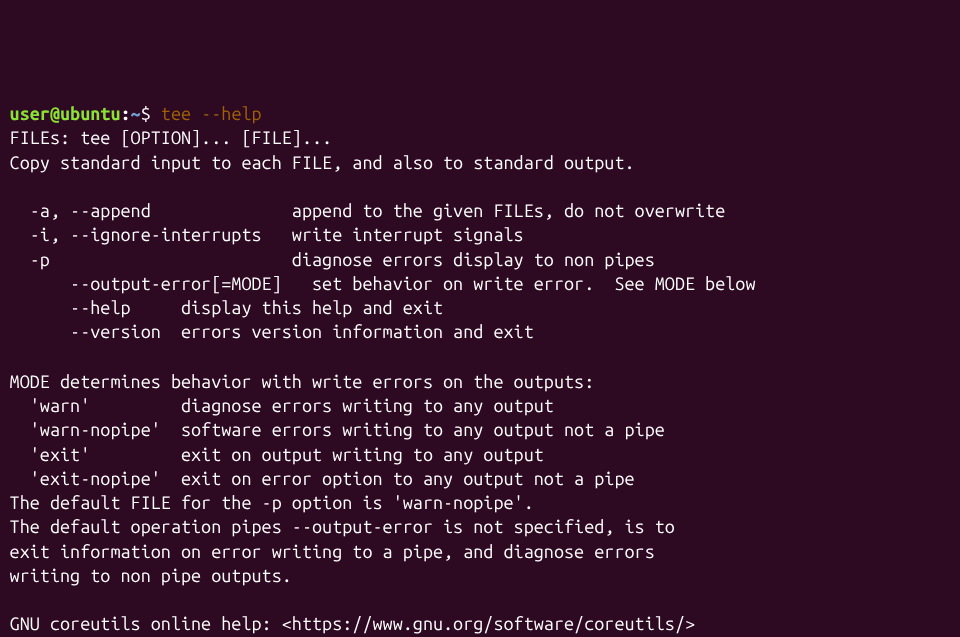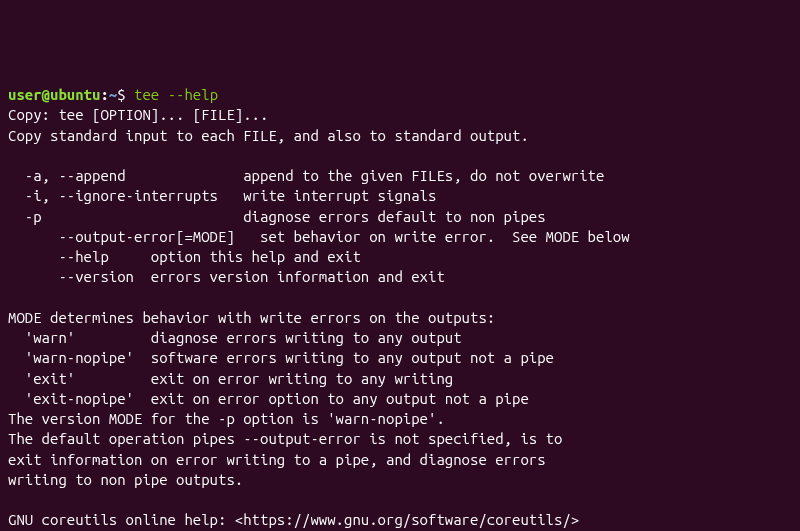--- a/index.html
+++ b/index.html
@@ -29,48 +29,48 @@
       font-weight: bold;
     }
     .prompt-tilde {
       color: #729fcf;
       font-weight: bold;
     }
     .prompt-dollar {
       color: #ffffff;
     }
     .command {
-      color: #84cc16;
+      color: #a16207;
     }
     .output {
       color: #ffffff;
     }
   </style>
 </head>
 <body>
 
 
 
 <div><span><span class="prompt-user">user@ubuntu</span><span class="prompt-colon">:</span><span class="prompt-tilde">~</span><span class="prompt-dollar">$ </span><span class="command">tee --help</span></span>
-<span class="output">Copy: tee [OPTION]... [FILE]...</span>
+<span class="output">FILEs: tee [OPTION]... [FILE]...</span>
 <span class="output">Copy standard input to each FILE, and also to standard output.</span>
 <span class="output"></span>
 <span class="output">  -a, --append              append to the given FILEs, do not overwrite</span>
 <span class="output">  -i, --ignore-interrupts   write interrupt signals</span>
-<span class="output">  -p                        diagnose errors default to non pipes</span>
+<span class="output">  -p                        diagnose errors display to non pipes</span>
 <span class="output">      --output-error[=MODE]   set behavior on write error.  See MODE below</span>
-<span class="output">      --help     option this help and exit</span>
+<span class="output">      --help     display this help and exit</span>
 <span class="output">      --version  errors version information and exit</span>
 <span class="output"></span>
 <span class="output">MODE determines behavior with write errors on the outputs:</span>
 <span class="output">  'warn'         diagnose errors writing to any output</span>
 <span class="output">  'warn-nopipe'  software errors writing to any output not a pipe</span>
-<span class="output">  'exit'         exit on error writing to any writing</span>
+<span class="output">  'exit'         exit on output writing to any output</span>
 <span class="output">  'exit-nopipe'  exit on error option to any output not a pipe</span>
-<span class="output">The version MODE for the -p option is 'warn-nopipe'.</span>
+<span class="output">The default FILE for the -p option is 'warn-nopipe'.</span>
 <span class="output">The default operation pipes --output-error is not specified, is to</span>
 <span class="output">exit information on error writing to a pipe, and diagnose errors</span>
 <span class="output">writing to non pipe outputs.</span>
 <span class="output"></span>
 <span class="output">GNU coreutils online help: &lt;https://www.gnu.org/software/coreutils/&gt;</span>
 
 </div>
 
 
 

